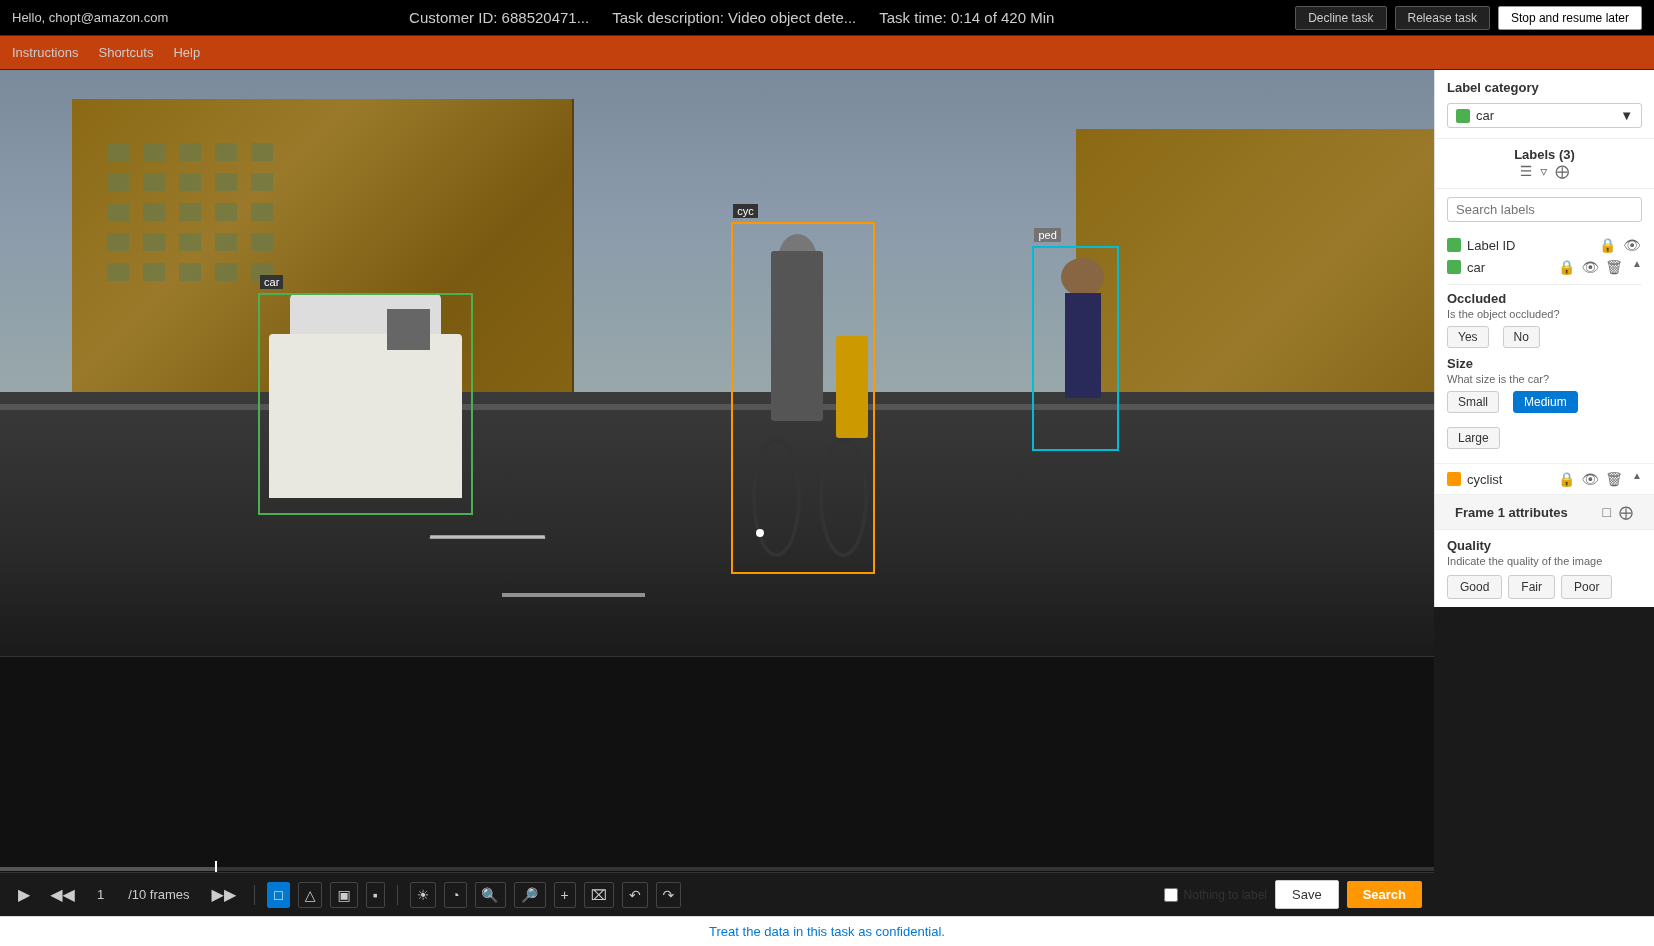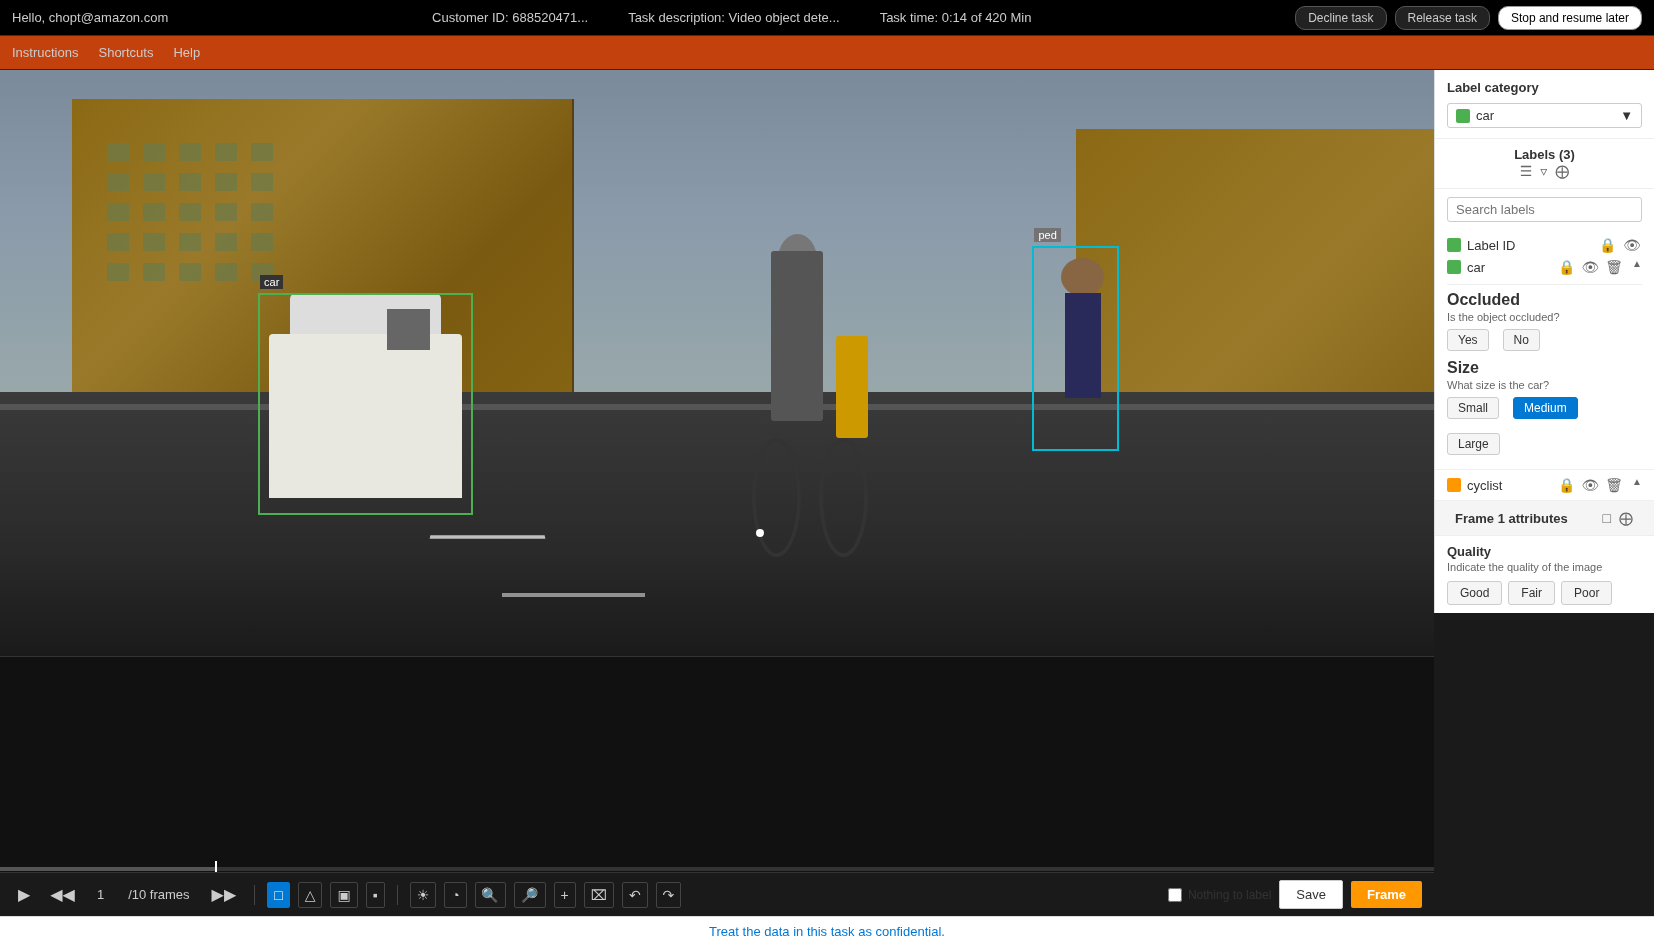--- a/index.html
+++ b/index.html
@@ -4,25 +4,25 @@
   <style>
     * { box-sizing: border-box; margin: 0; padding: 0; }
     body { font-family: Arial, sans-serif; background: #1a1a1a; color: #fff; overflow: hidden; width: 1654px; height: 946px; }
 
     
     .top-bar {
       display: flex; align-items: center; justify-content: space-between;
       background: #000; height: 36px; padding: 0 12px; border-bottom: 1px solid #333;
     }
     .top-bar-left { display: flex; align-items: center; gap: 8px; font-size: 13px; color: #ccc; }
-    .top-bar-center { display: flex; align-items: center; gap: 40px; font-size: 13px; color: #ccc; text-align: center; }
+    .top-bar-center { display: flex; align-items: center; gap: 23px; font-size: 15px; color: #ccc; text-align: center; }
     .top-bar-right { display: flex; align-items: center; gap: 8px; }
     .top-bar-right button {
       padding: 4px 12px; font-size: 12px; border: 1px solid #555; background: #222;
-      color: #ccc; cursor: pointer; border-radius: 10px;
+      color: #ccc; cursor: pointer; border-radius: 2px;
     }
     .top-bar-right button.stop-btn { background: #fff; color: #000; border-color: #999; }
 
     
     .nav-bar {
       display: flex; align-items: center; background: #c2410c; height: 34px; padding: 0 12px;
       border-bottom: 1px solid #2a2a2a; gap: 20px;
     }
     .nav-bar span { font-size: 13px; color: #ccc; cursor: pointer; }
 
@@ -149,21 +149,21 @@
     .label-item-header {
       display: flex; align-items: center; justify-content: space-between;
     }
     .label-color-dot { width: 14px; height: 14px; border-radius: 2px; display: inline-block; margin-right: 6px; flex-shrink: 0; }
     .label-name { font-size: 13px; font-weight: 500; flex: 1; }
     .label-actions { display: flex; gap: 4px; }
     .label-expand { margin-left: 4px; font-size: 10px; color: #666; cursor: pointer; }
 
     
     .attr-section { margin-top: 8px; }
-    .attr-title { font-size: 16px; font-weight: bold; margin-bottom: 2px; color: #333; }
+    .attr-title { font-size: 13px; font-weight: bold; margin-bottom: 2px; color: #333; }
     .attr-question { font-size: 11px; color: #666; margin-bottom: 6px; }
     .attr-buttons { display: flex; gap: 14px; flex-wrap: wrap; margin-bottom: 8px; }
     .attr-btn {
       padding: 3px 10px; font-size: 12px; border: 1px solid #ccc; background: #f5f5f5;
       cursor: pointer; border-radius: 3px; color: #333;
     }
     .attr-btn.active { background: #0078d4; color: #ffffff; border-color: #0078d4; }
 
     
     .frame-attr-header {
@@ -300,20 +300,23 @@
 
         <div class="ped-fig">
           <div class="ped-head"></div>
           <div class="ped-body"></div>
         </div>
 
         <div class="bbox bbox-car">
           <div class="bbox-label">car</div>
         </div>
 
+        <div class="bbox bbox-cyclist">
+          <div class="bbox-label">cyc</div>
+        </div>
 
         <div class="bbox bbox-ped">
           <div class="bbox-label">ped</div>
         </div>
 
         <div class="cursor-dot"></div>
       </div>
     </div>
 
     <div class="timeline-area">
@@ -342,21 +345,21 @@
         <button class="tool-btn">+</button>
         <button class="tool-btn">⌧</button>
         <button class="tool-btn">↶</button>
         <button class="tool-btn">↷</button>
         <div style="flex:1"></div>
         <label class="nothing-label">
           <input type="checkbox" class="nothing-checkbox" style="">
           <span>Nothing to label</span>
         </label>
         <button class="save-btn">Save</button>
-        <button class="submit-btn">Frame</button>
+        <button class="submit-btn">Search</button>
       </div>
     </div>
   </div>
 
   <div class="right-panel-wrapper">
     <div class="right-sidebar">
 
       <div class="sidebar-section">
         <div class="sidebar-title">Label category</div>
         <div class="category-select">

